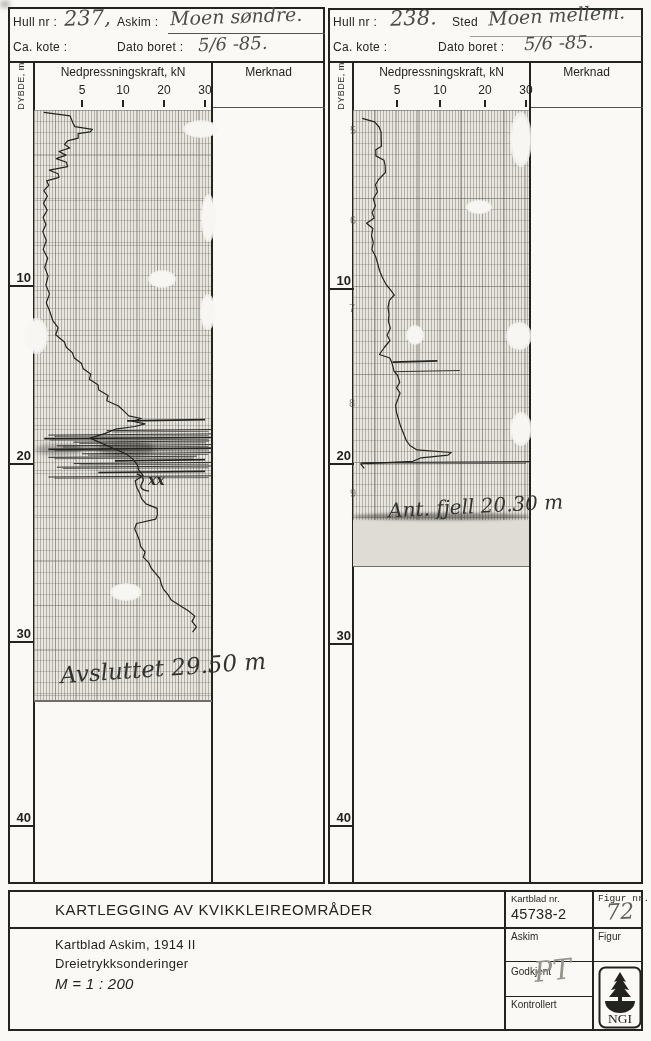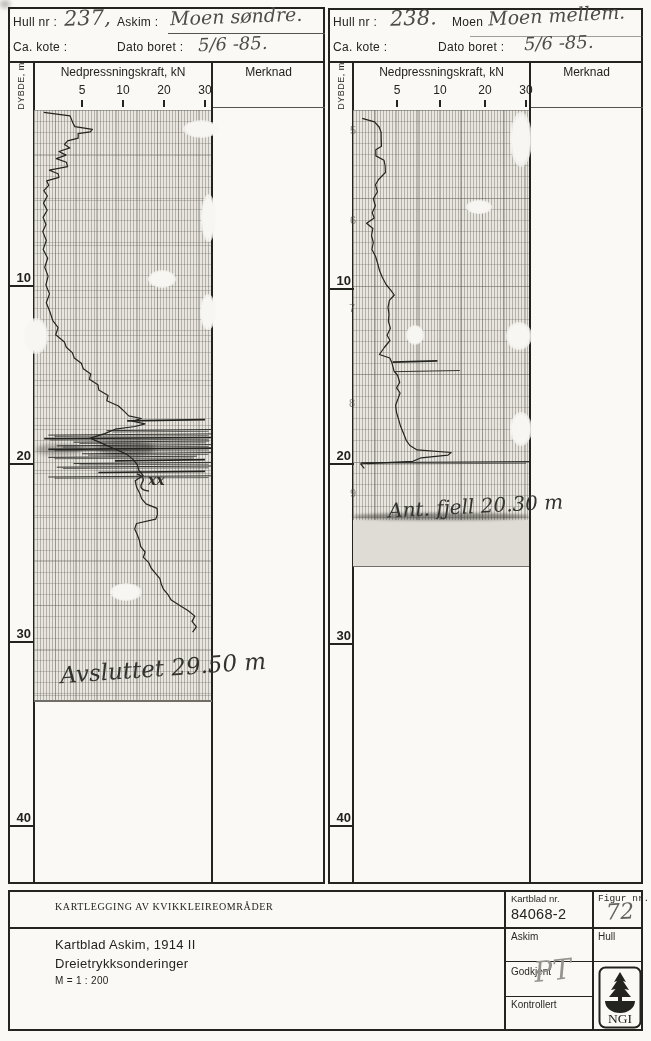--- a/index.html
+++ b/index.html
@@ -124,21 +124,21 @@
 
   <span class="hand" style="left:148px;top:472px;font-size:14px;font-weight:bold;color:#2e2e2a;">xx</span>
   <span class="hand" style="left:60px;top:655px;font-size:23px;transform:rotate(-4deg);color:#33332f;">Avsluttet 29.50 m</span>
 
   <div class="frame" style="left:328px;top:8px;width:315px;height:876px;"></div>
   <div class="line" style="left:328px;top:61px;width:315px;height:2px;"></div>
   <div class="thin" style="left:470px;top:36px;width:173px;height:1px;background:rgba(85,83,77,.55);"></div>
 
   <span class="lbl" style="left:333px;top:15px;">Hull nr :</span>
   <span class="hand" style="left:390px;top:6px;font-size:21px;transform:rotate(-2deg);">238.</span>
-  <span class="lbl" style="left:452px;top:15px;">Moen</span>
+  <span class="lbl" style="left:452px;top:15px;">Sted</span>
   <span class="hand" style="left:488px;top:4px;font-size:19px;transform:rotate(-3deg);">Moen mellem.</span>
   <span class="lbl" style="left:333px;top:40px;">Ca. kote :</span>
   <span class="lbl" style="left:438px;top:40px;">Dato boret :</span>
   <span class="hand" style="left:524px;top:32px;font-size:18px;transform:rotate(-2deg);">5/6 -85.</span>
 
   <div class="line" style="left:352px;top:62px;width:2px;height:822px;"></div>
   <div class="line" style="left:529px;top:62px;width:2px;height:822px;"></div>
   <div class="thin" style="left:531px;top:107px;width:112px;height:1px;"></div>
 
   <div class="dcol" style="left:328px;top:62px;width:25px;height:47px;">
@@ -191,32 +191,32 @@
 
   <span class="hand" style="left:388px;top:494px;font-size:20px;transform:rotate(-3deg);color:#33332f;">Ant. fjell 20.30 m</span>
 
   <div class="frame" style="left:8px;top:890px;width:635px;height:141px;"></div>
   <div class="line" style="left:8px;top:927px;width:635px;height:1.5px;"></div>
   <div class="line" style="left:504px;top:890px;width:1.5px;height:141px;"></div>
   <div class="line" style="left:592px;top:890px;width:1.5px;height:141px;"></div>
   <div class="line" style="left:504px;top:961px;width:139px;height:1.2px;"></div>
   <div class="line" style="left:504px;top:996px;width:89px;height:1.2px;"></div>
 
-  <span class="lbl" style="left:55px;top:901px;font-size:10px;letter-spacing:.6px;font-family:Liberation Serif, serif;">KARTLEGGING AV KVIKKLEIREOMRÅDER</span>
+  <span class="lbl" style="left:55px;top:901px;font-size:15px;letter-spacing:.6px;">KARTLEGGING AV KVIKKLEIREOMRÅDER</span>
   <span class="lbl" style="left:55px;top:937px;font-size:13px;">Kartblad Askim, 1914 II</span>
   <span class="lbl" style="left:55px;top:956px;font-size:13px;">Dreietrykksonderinger</span>
-  <span class="lbl" style="left:55px;top:975px;font-size:10px;">M = 1 : 200</span>
+  <span class="lbl" style="left:55px;top:975px;font-size:15px;font-style:italic;">M = 1 : 200</span>
 
   <span class="tb-small" style="left:511px;top:893px;">Kartblad nr.</span>
-  <span class="lbl" style="left:511px;top:906px;font-size:14.5px;">84068-2</span>
+  <span class="lbl" style="left:511px;top:906px;font-size:14.5px;">45738-2</span>
   <span class="tb-small" style="left:598px;top:893px;font-family:Liberation Mono, monospace;">Figur nr.</span>
   <span class="hand" style="left:606px;top:899px;font-size:22px;color:#63625e;transform:rotate(-3deg);">72</span>
 
   <span class="tb-med" style="left:511px;top:931px;">Askim</span>
-  <span class="tb-med" style="left:598px;top:931px;">Hull</span>
+  <span class="tb-med" style="left:598px;top:931px;">Figur</span>
   <span class="tb-med" style="left:511px;top:966px;">Godkjent</span>
   <span class="hand" style="left:534px;top:954px;font-size:28px;color:#94938c;transform:rotate(-6deg);">PT</span>
   <span class="tb-med" style="left:511px;top:999px;">Kontrollert</span>
 
   <svg class="abs" style="left:598px;top:966px;" width="44" height="63" viewBox="0 0 44 63">
     <rect x="1.5" y="1.5" width="41" height="60" rx="6" fill="none" stroke="#22221e" stroke-width="2"></rect>
     <polygon points="22,6 16,16 19,15 13,24 17.5,23 11,31 33,31 26.5,23 31,24 25,15 28,16" fill="#23231f"></polygon>
     <rect x="20" y="30" width="4" height="5" fill="#23231f"></rect>
     <path d="M7,35 a15,12 0 0 0 30,0 z" fill="#23231f"></path>
     <text x="22" y="57" text-anchor="middle" font-family="Liberation Serif, serif" font-size="13.5" fill="#1d1d1a">NGI</text>

